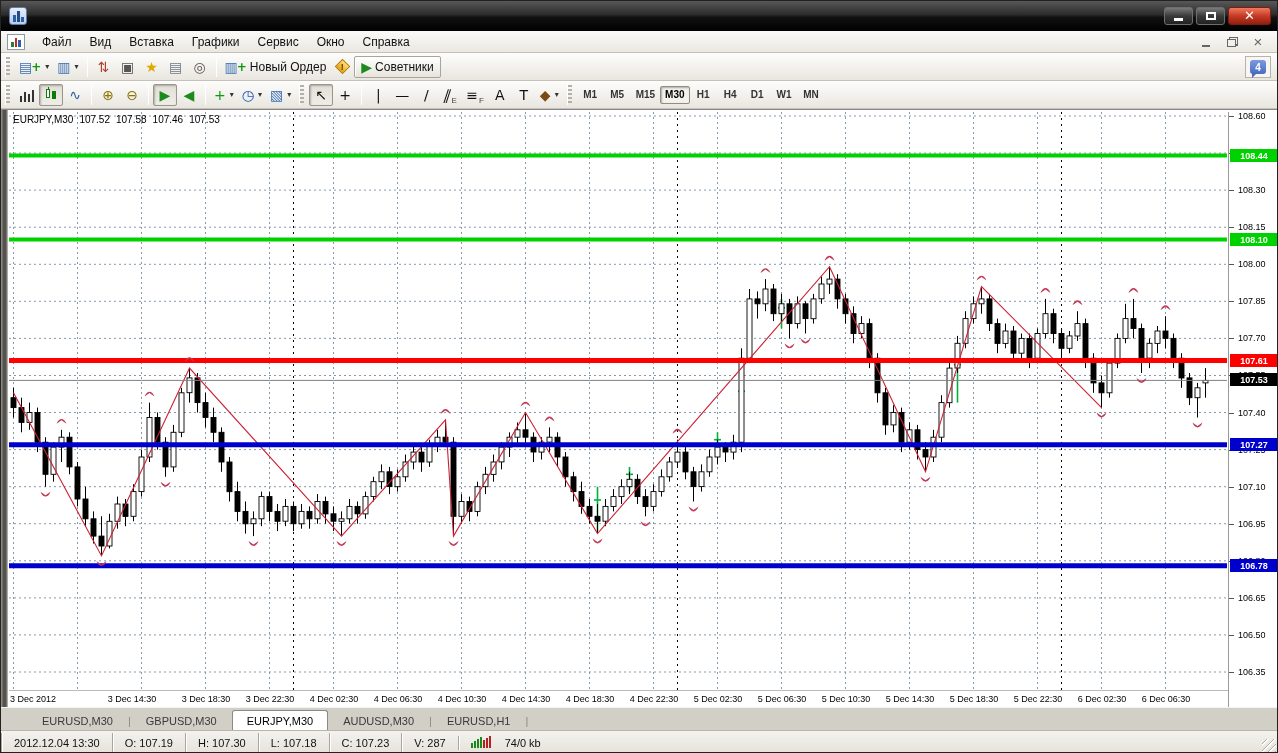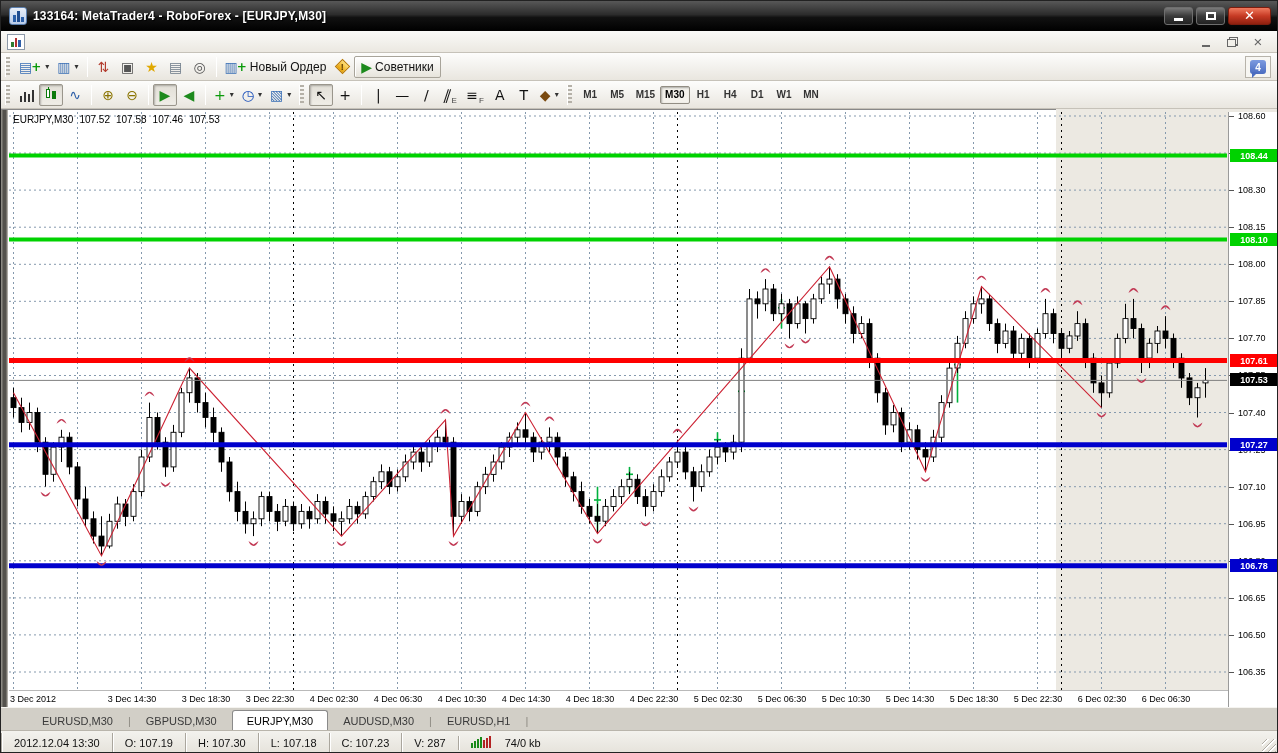--- a/index.html
+++ b/index.html
@@ -74,21 +74,21 @@
   .diamond b { transform:rotate(-45deg); font-size:9px; color:#5d3c00; }
   .pbtn { height:18px; min-width:27px; padding:0 4px; display:flex; align-items:center; justify-content:center;
     font-size:10px; font-weight:bold; color:#333; border:1px solid transparent; border-radius:2px; cursor:default; }
   .pbtn.pressed { background:#f4f2ec; border:1px solid #928e84; box-shadow:inset 1px 1px 2px rgba(0,0,0,.3); color:#000; }
   .notif-cell { position:absolute; right:6px; top:3px; width:26px; height:22px; border:1px solid #b7b3aa; background:#f7f6f2;
     display:flex; align-items:center; justify-content:center; }
   .notif-bubble { position:relative; width:16px; height:14px; background:linear-gradient(#7d9be0,#4a6cc0); border-radius:3px;
     color:#fff; font-size:10px; font-weight:bold; display:flex; align-items:center; justify-content:center; }
   .notif-bubble::after { content:""; position:absolute; left:2px; bottom:-4px; border:3px solid transparent; border-top-color:#4a6cc0; border-left-color:#4a6cc0; }
   
-  .chart-area { position:absolute; left:0; top:108px; width:1055px; height:598px; background:#fff; border-top:1px solid #888; }
+  .chart-area { position:absolute; left:0; top:108px; width:1278px; height:598px; background:#fff; border-top:1px solid #888; }
   .frame-edge { position:absolute; left:0; top:0; width:7px; height:100%;
     background:linear-gradient(90deg,#9a9891,#54524d 35%,#54524d 70%,#c9c6bf); }
   .plot { position:absolute; left:8px; top:2px; width:1218px; height:578px; }
   .ohlc-header { position:absolute; left:4px; top:2px; font-size:10px; color:#000; background:transparent; z-index:5; }
   .ohlc-header span { margin-right:6px; }
   .price-axis { position:absolute; left:1227px; top:2px; width:51px; height:596px; border-left:1px solid #9a9a9a; background:#fff;padding-left:8px; }
   .pa-tick { position:absolute; left:0; width:5px; height:1px; background:#555; }
   .pa-label { position:absolute; left:9px; font-size:9px; color:#000; font-family:"Liberation Sans",sans-serif; }
   .pa-badge { position:absolute; left:1px; width:48px; height:13px; color:#fff; font-size:9px; font-weight:bold;
     display:flex; align-items:center; justify-content:center; z-index:6; }
@@ -116,39 +116,47 @@
 <body>
 
 <div class="screen">
 
   <div class="titlebar">
     <div class="app-icon">
         <i></i>
         <i></i>
         <i></i>
       </div>
-    <div class="title-text">133164: MetaTrader4 - RoboForex - [EURJPY,M30]</div>
     <div class="win-btns">
       <div class="win-btn">
           <span class="min-glyph"></span>
         </div>
       <div class="win-btn">
           <span class="max-glyph"></span>
         </div>
       <div class="win-btn close">
           <span class="x-glyph">✕</span>
         </div>
     </div>
   </div>
 
   <div class="menubar">
     <div class="menu-icon">
         <i></i>
         <i></i>
         <i></i>
+      </div>
+    <div id="menu-items" style="display:flex;">
+        <div class="menu-item">Файл</div>
+        <div class="menu-item">Вид</div>
+        <div class="menu-item">Вставка</div>
+        <div class="menu-item">Графики</div>
+        <div class="menu-item">Сервис</div>
+        <div class="menu-item">Окно</div>
+        <div class="menu-item">Справка</div>
       </div>
     <div class="mdi-btns">
       <div class="mdi-btn">
           <span class="mdi-min"></span>
         </div>
       <div class="mdi-btn">
           <span class="restore-icon"></span>
         </div>
       <div class="mdi-btn">
           <span style="font-size:15px;">×</span>

